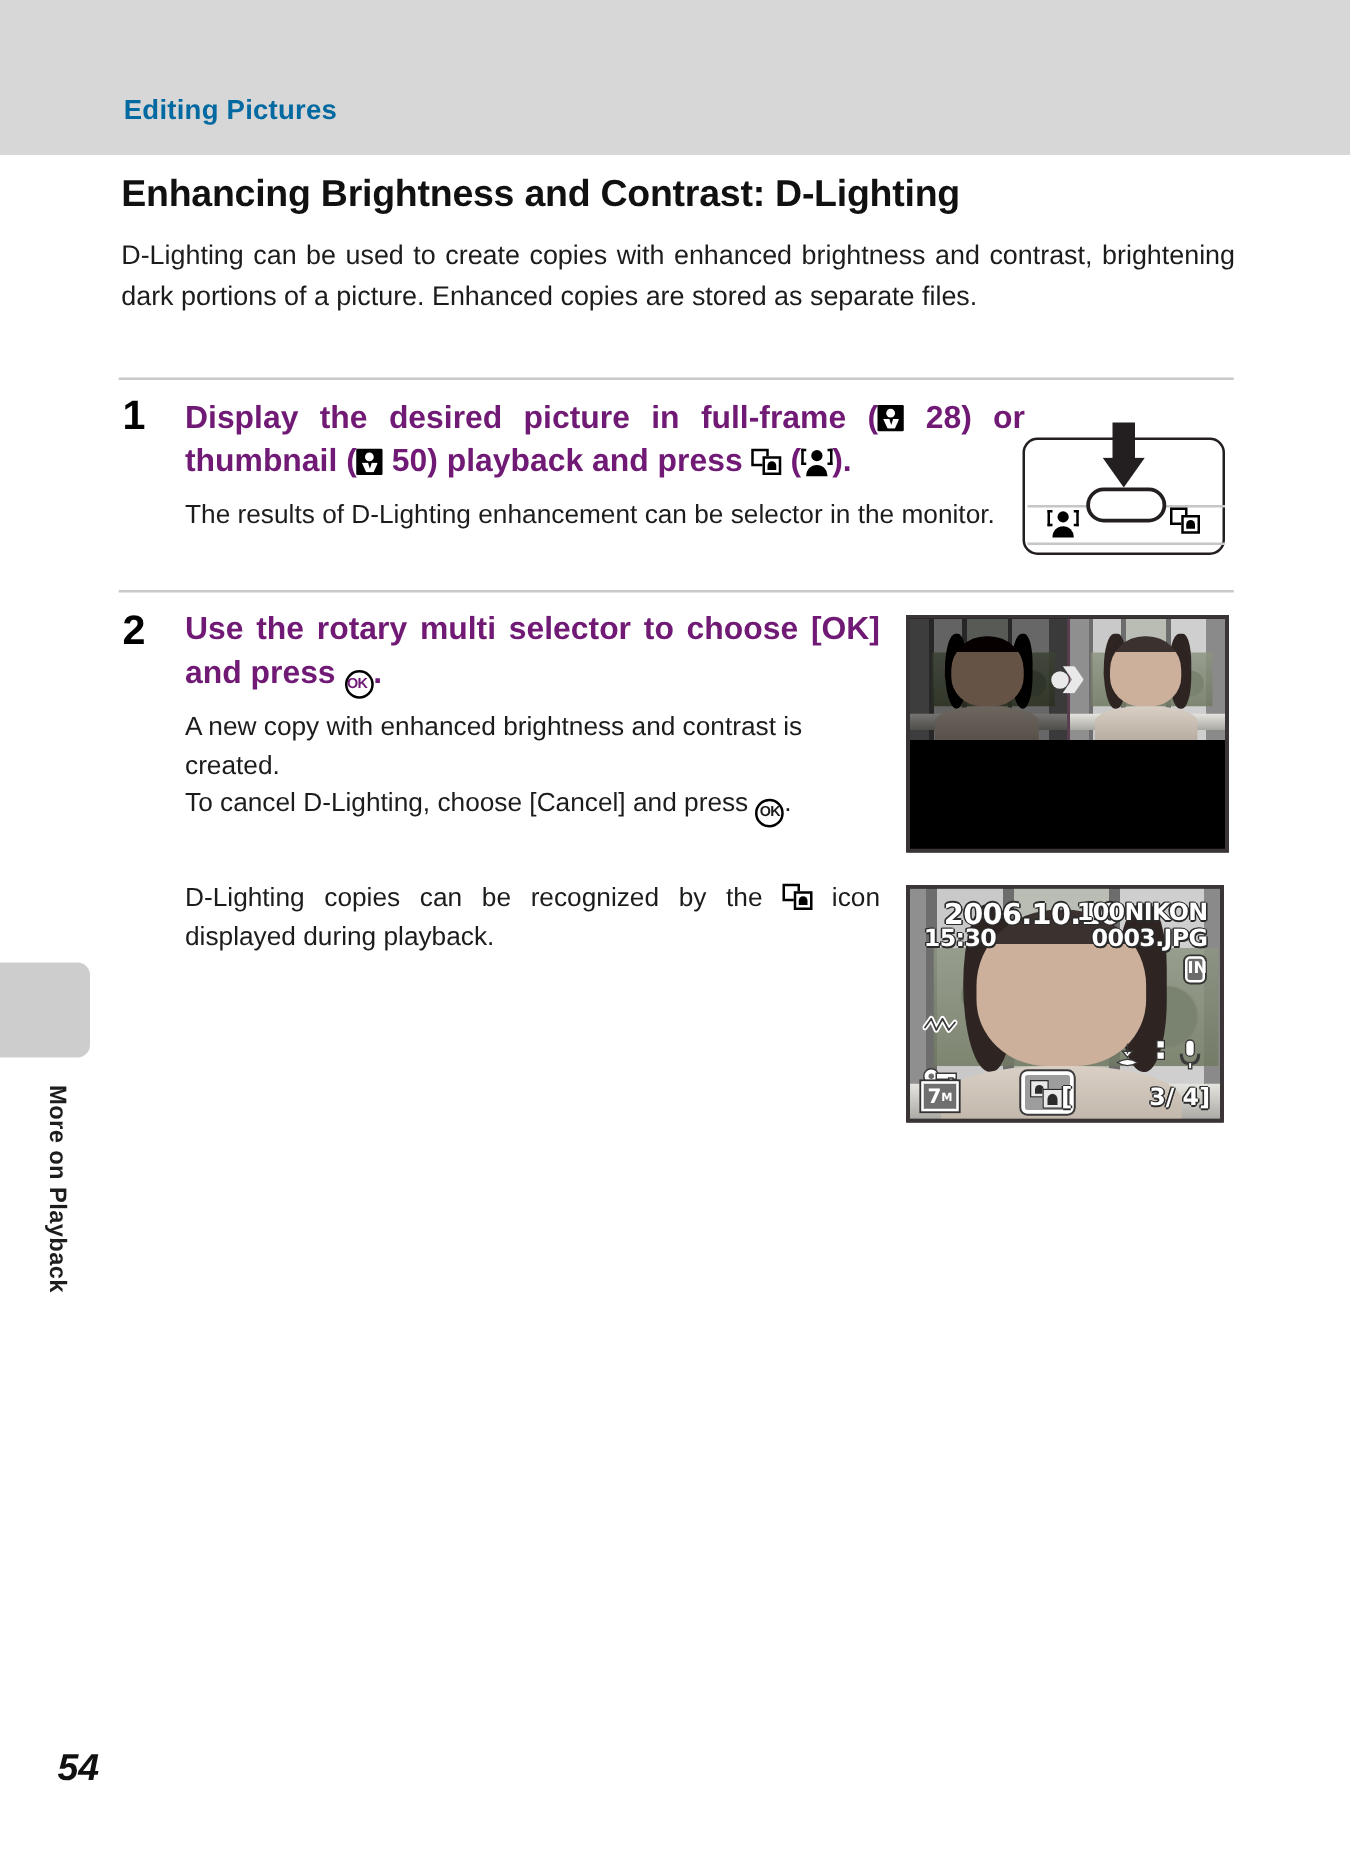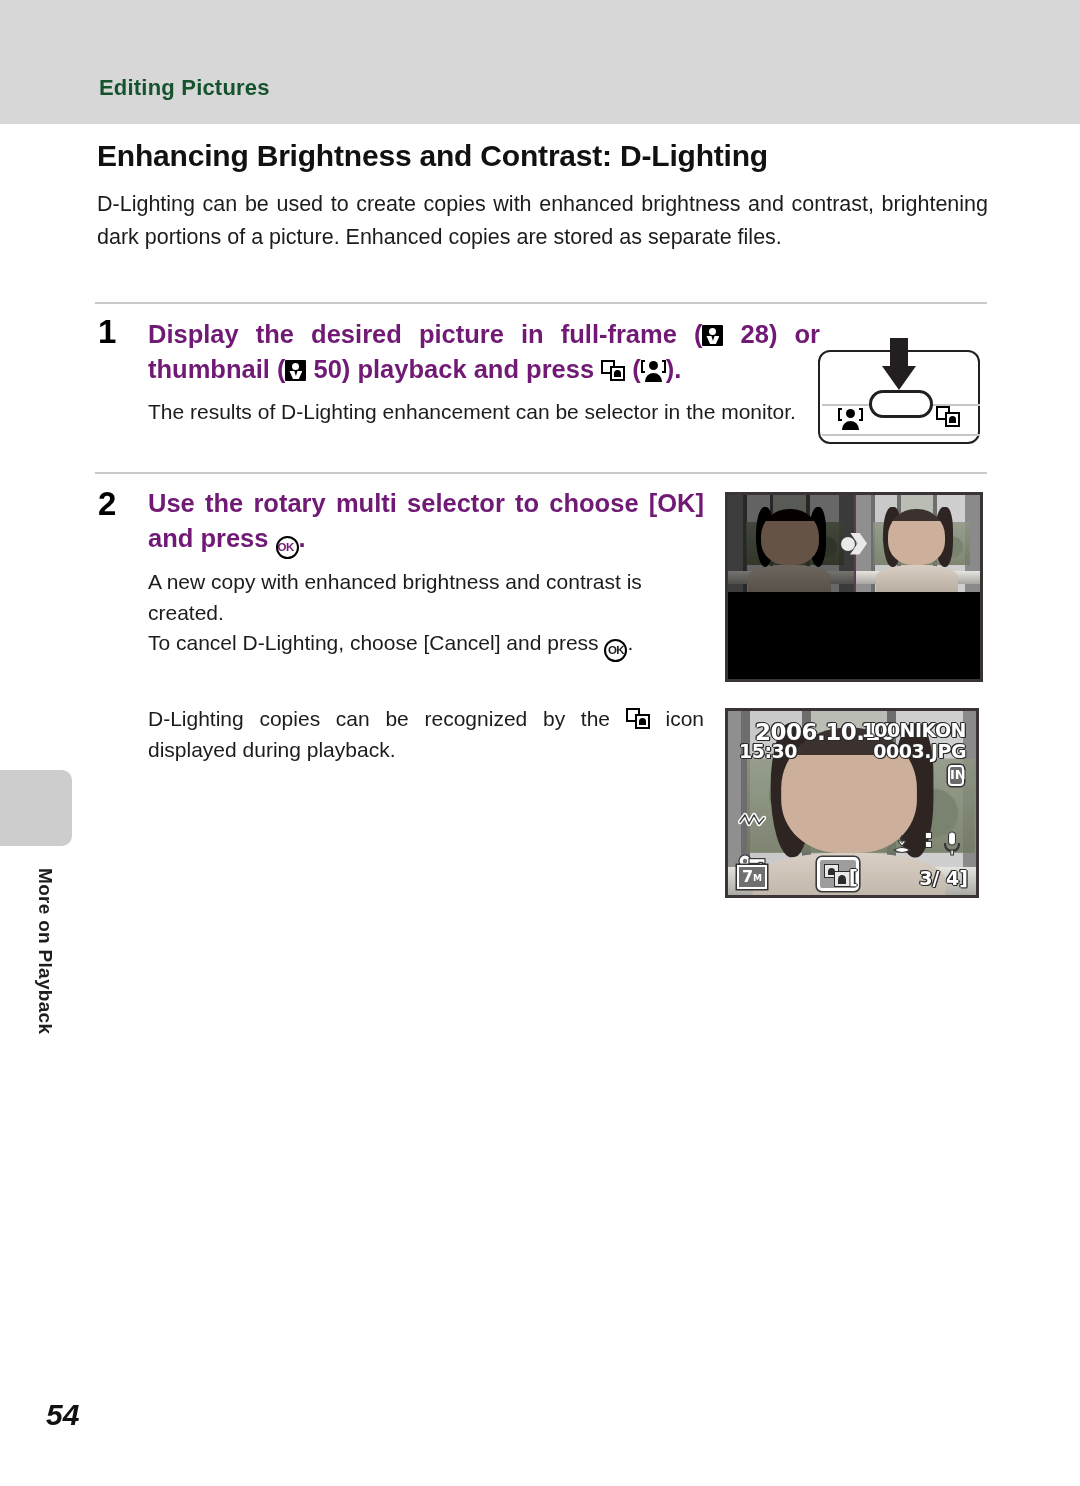--- a/index.html
+++ b/index.html
@@ -23,21 +23,21 @@
     left: 0; top: 0;
     width: 1080px; height: 124px;
     background: #d7d7d7;
   }
   .header-title {
     position: absolute;
     left: 99px; top: 75px;
     font-size: 22px;
     font-weight: bold;
     letter-spacing: 0.2px;
-    color: #14532d;
+    color: #0369a1;
   }
 
   
   .main-heading {
     position: absolute;
     left: 97px; top: 139px;
     width: 900px;
     font-size: 30px;
     font-weight: bold;
     color: #111;

